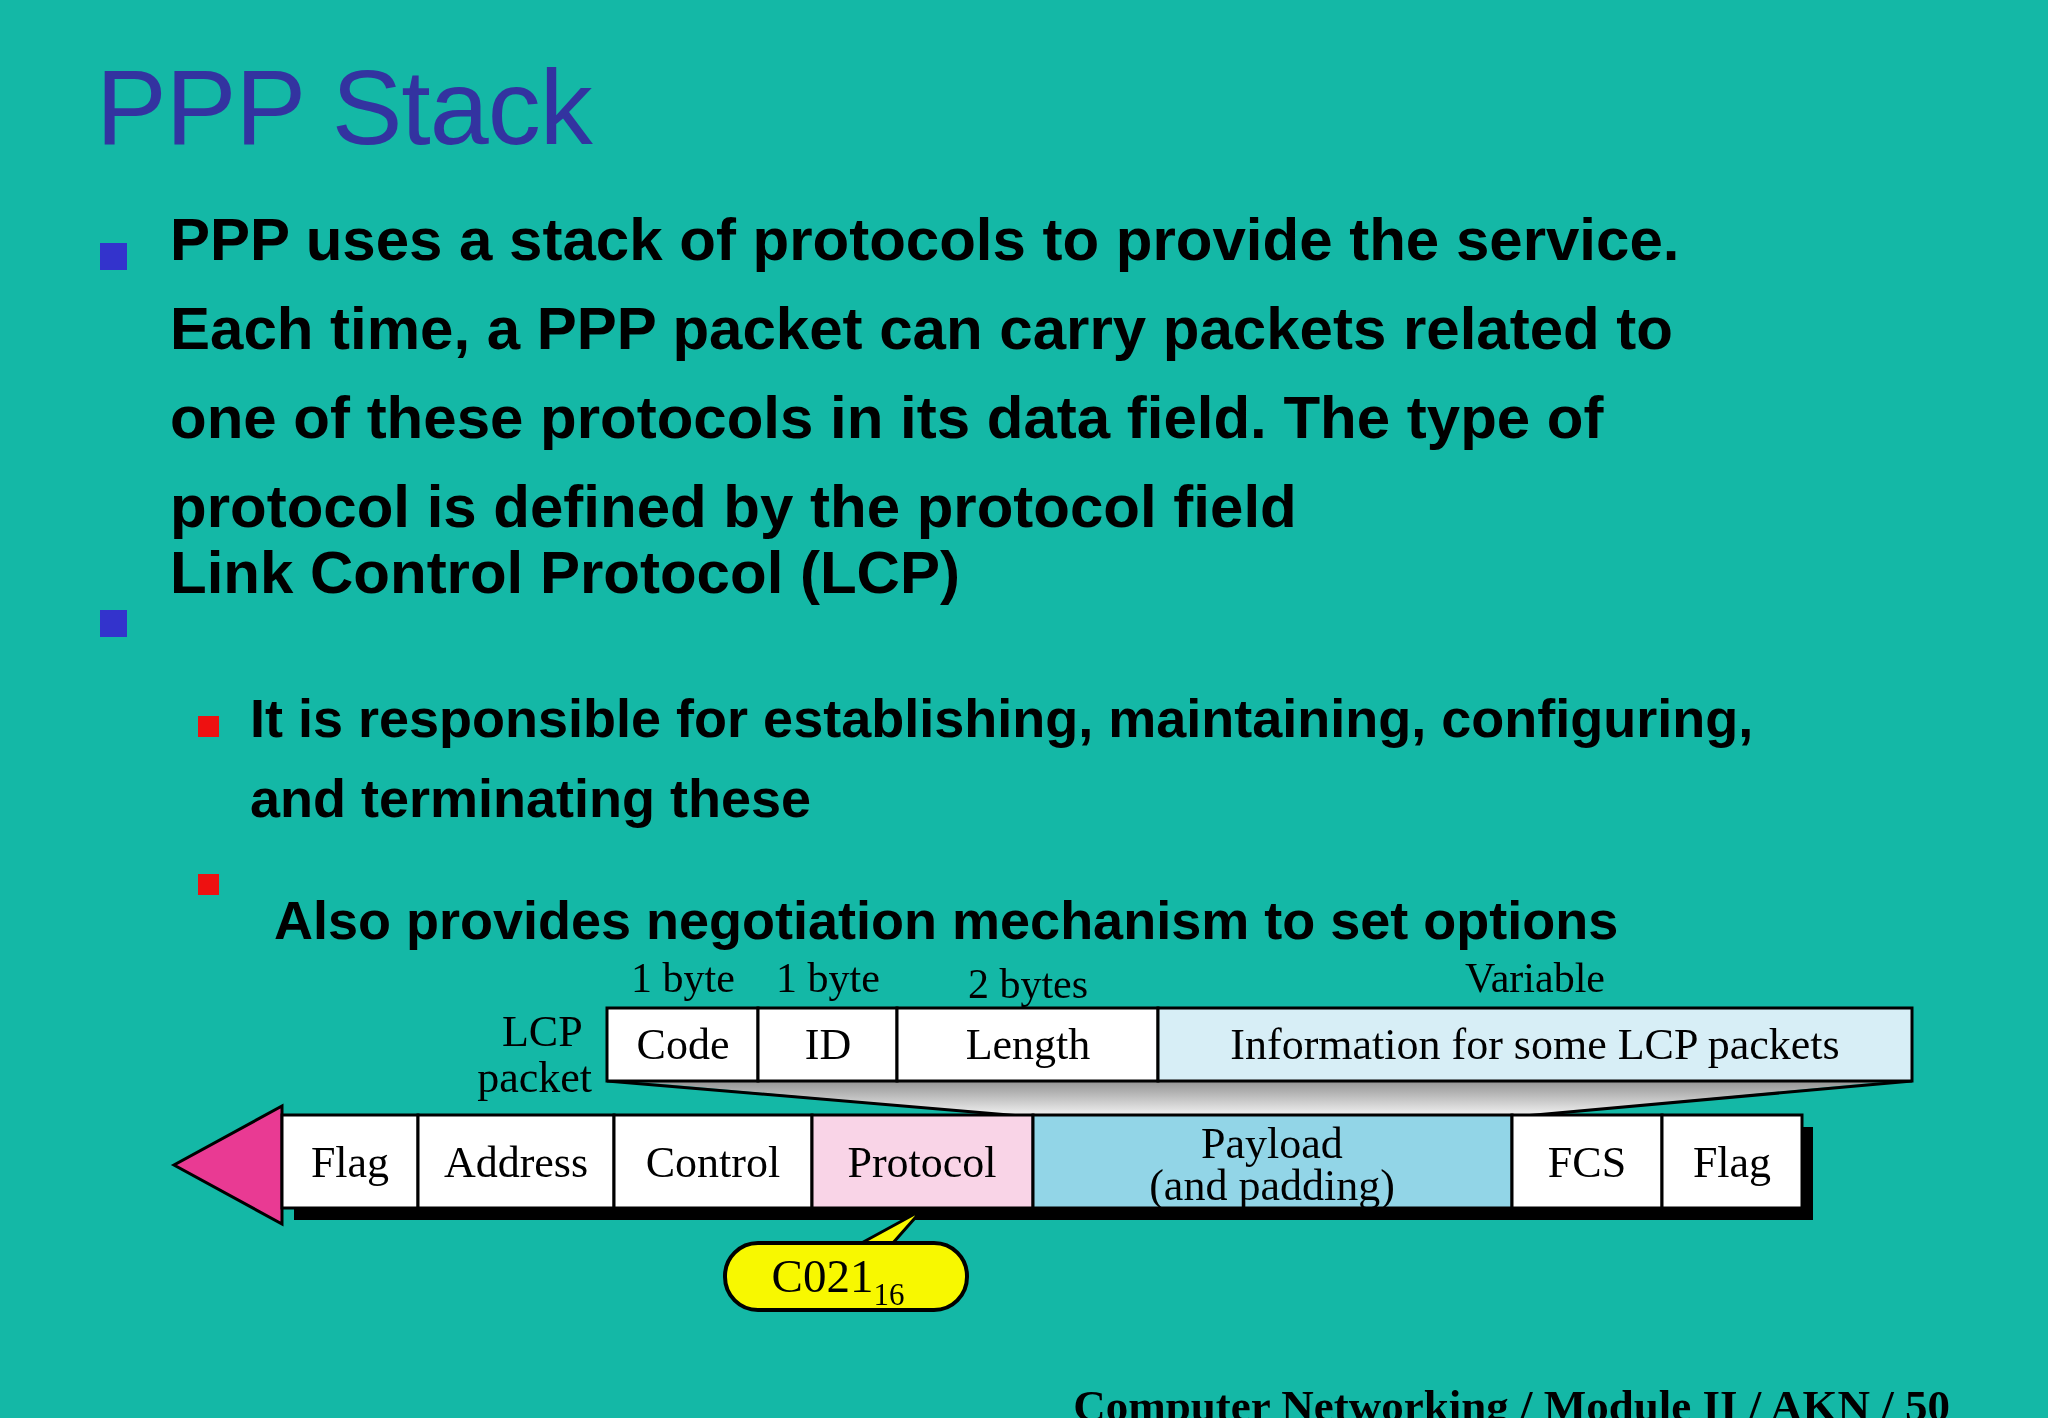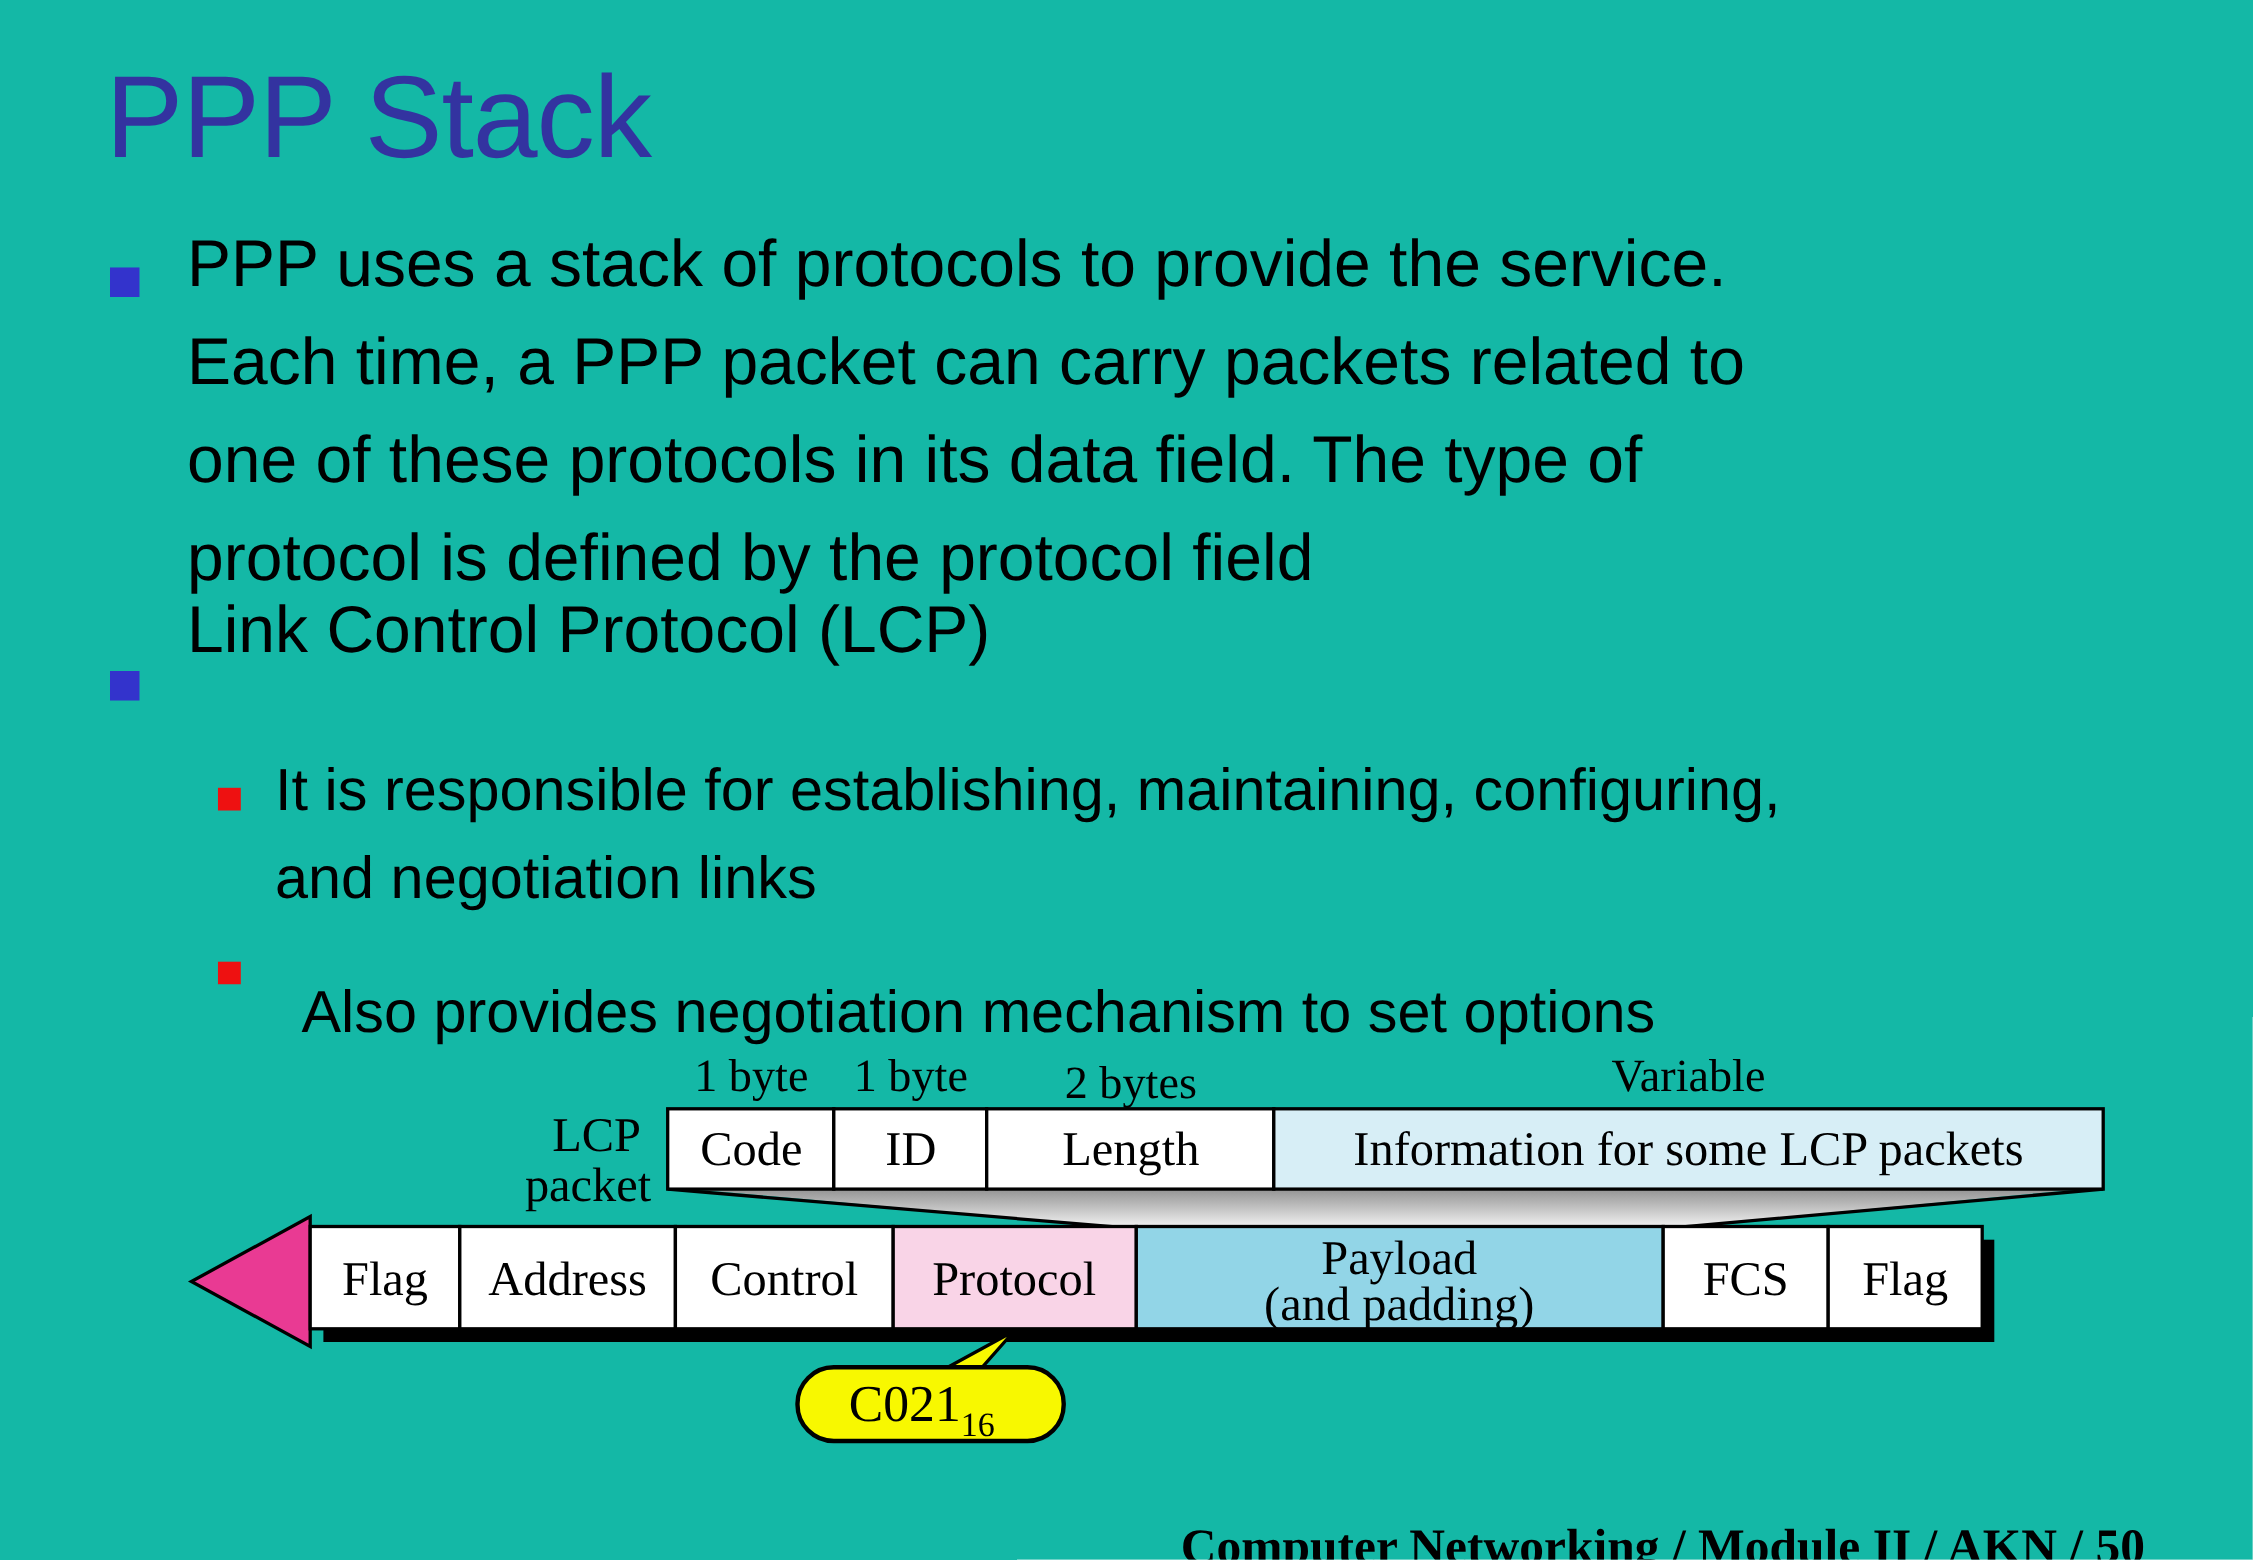--- a/index.html
+++ b/index.html
@@ -14,20 +14,21 @@
     position:absolute;left:96px;top:44px;
     font-size:106px;line-height:1.2;
     color:#3333a0;
     font-weight:400;
     letter-spacing:-1px;
   }
   .bullet-text{
     position:absolute;
     color:#000;
     white-space:pre-line;
+    font-weight:bold;
   }
   .lvl1{left:170px;font-size:60px;line-height:89px;width:1800px;}
   .lvl2{left:250px;font-size:54px;line-height:80px;width:1750px;}
   .b1{top:195px;}
   .b2{top:528px;}
   .s1{top:678px;}
   .s2{top:880px;margin-left:24px;}
   .bullet-sq{position:absolute;display:block;}
   .bsq1{left:100px;top:243px;width:27px;height:27px;}
   .bsq2{left:100px;top:610px;width:27px;height:27px;}
@@ -60,21 +61,21 @@
   <svg class="bullet-sq rsq2" viewBox="0 0 10 10">
       <rect x="0" y="0" width="10" height="10" fill="#ee1111"></rect>
     </svg>
 
   <div class="bullet-text lvl1 b1">PPP uses a stack of protocols to provide the service.
 Each time, a PPP packet can carry packets related to
 one of these protocols in its data field. The type of
 protocol is defined by the protocol field</div>
   <div class="bullet-text lvl1 b2">Link Control Protocol (LCP)</div>
   <div class="bullet-text lvl2 s1">It is responsible for establishing, maintaining, configuring,
-and negotiation links</div>
+and terminating these</div>
   <div class="bullet-text lvl2 s2">Also provides negotiation mechanism to set options</div>
 
   <svg class="diagram-svg" width="2048" height="1418" viewBox="0 0 2048 1418">
     <defs>
       <linearGradient id="funnelGrad" x1="0" y1="0" x2="0" y2="1">
         <stop offset="0" stop-color="#8e8e8e"></stop>
         <stop offset="1" stop-color="#f6f6f6"></stop>
       </linearGradient>
     </defs>
 

